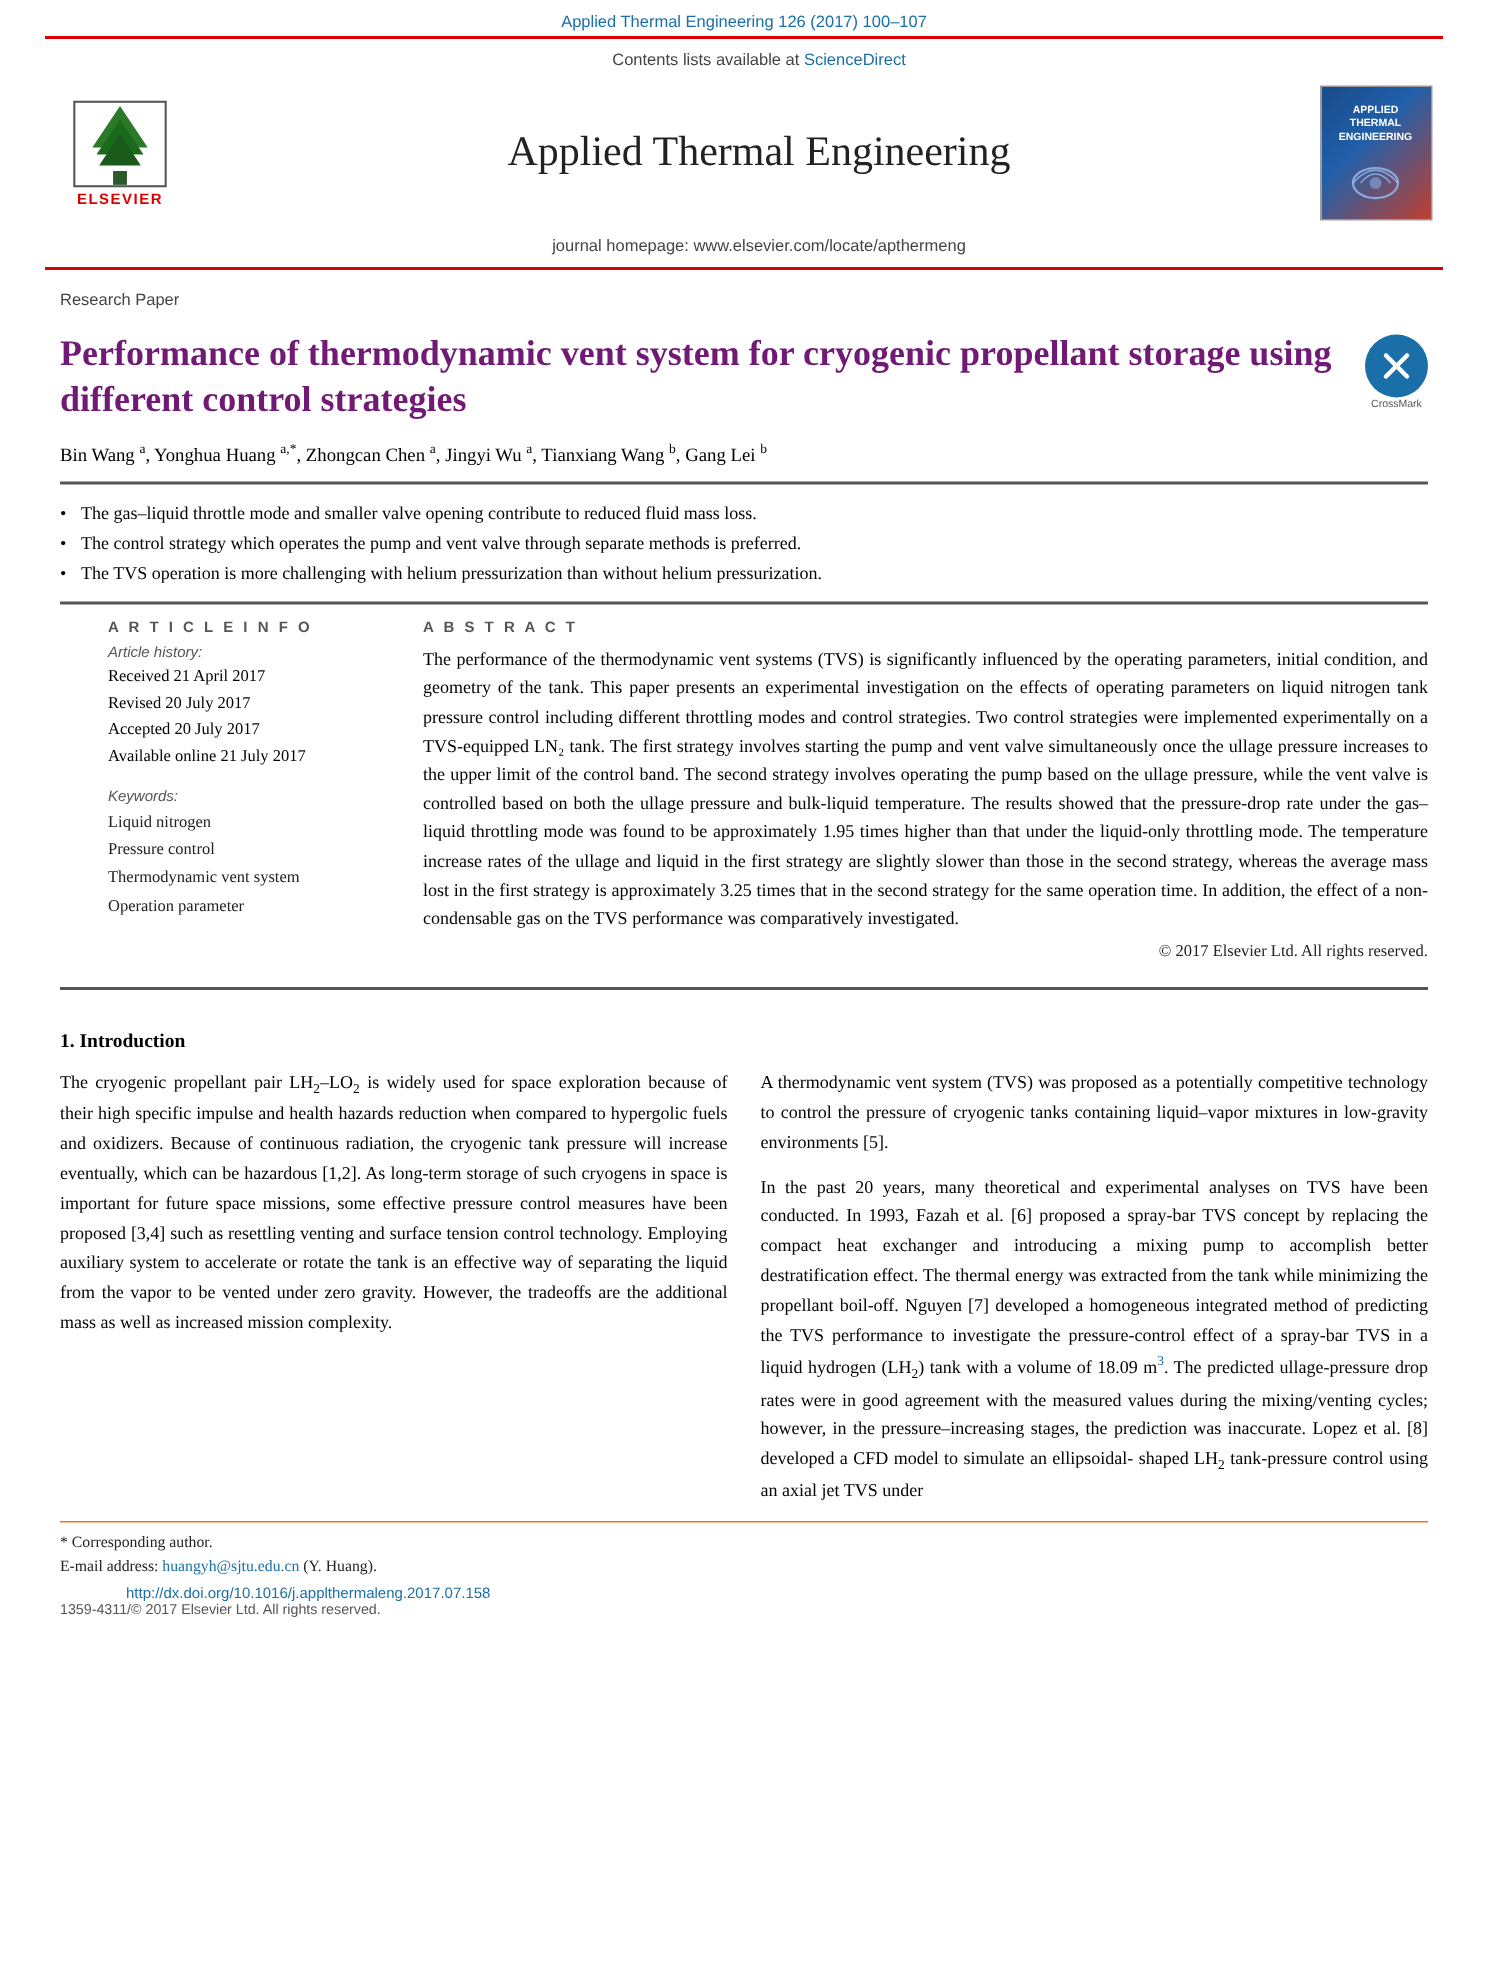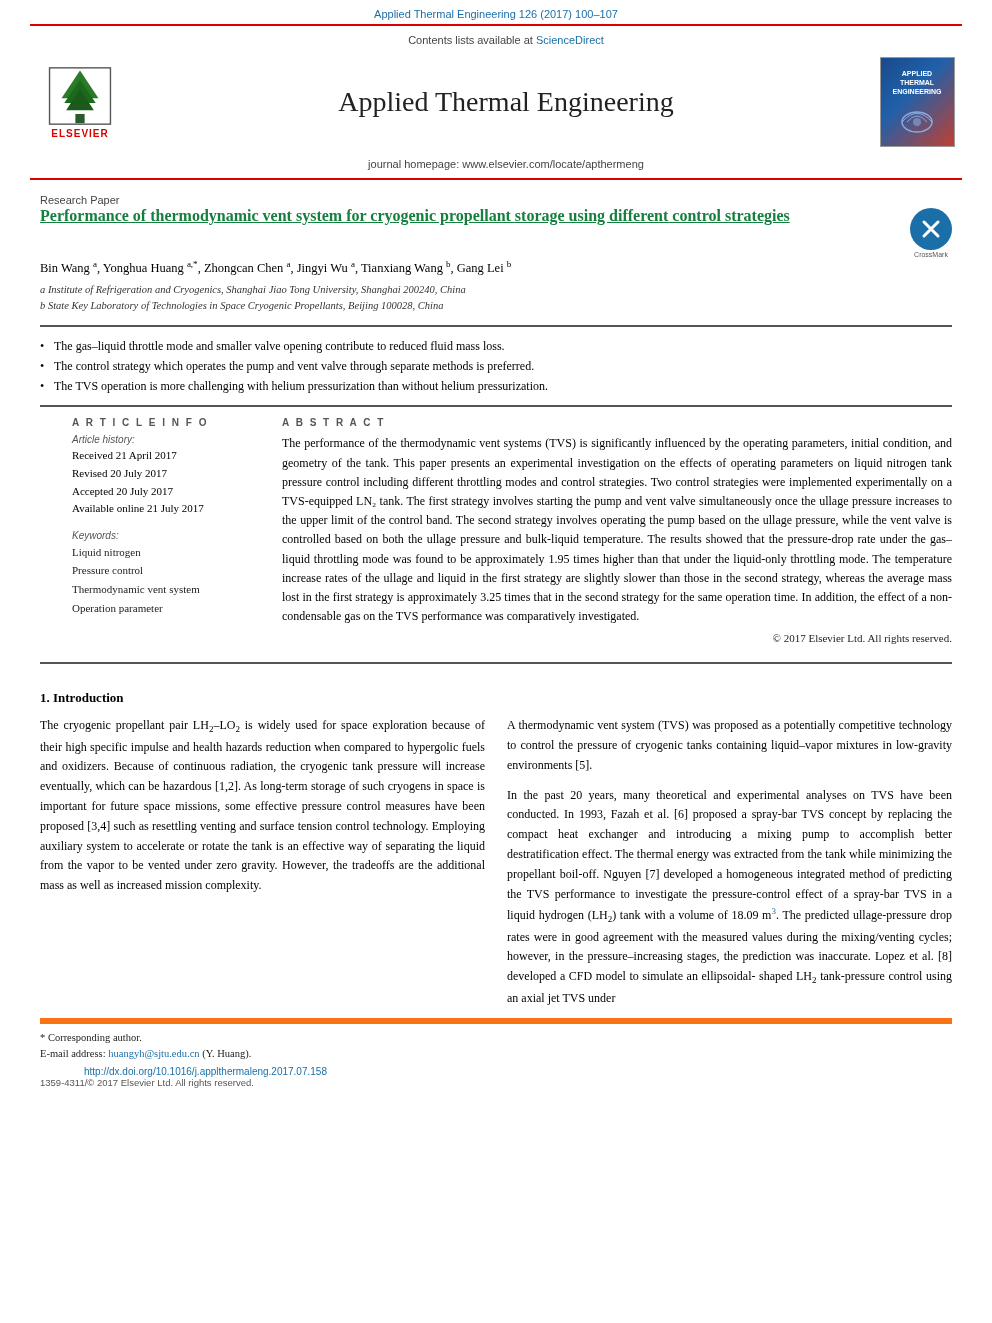--- a/index.html
+++ b/index.html
@@ -117,30 +117,29 @@
 
     .paper-body {
       padding: 0 40px;
     }
 
     .research-paper-label {
       font-family: Arial, sans-serif;
       font-size: 11px;
       color: #444;
       margin-top: 14px;
-      margin-bottom: 0;
+      margin-bottom: 15px;
     }
 
     .paper-title {
-      font-size: 16px;
-      font-weight: bold;
-      color: #15803d;
+      font-size: 24px;
+      font-weight: bold;
+      color: #701a75;
       line-height: 1.3;
       margin-bottom: 10px;
-      text-decoration: underline;
     }
 
     .crossmark {
       float: right;
       margin-left: 10px;
       margin-top: 2px;
     }
     .crossmark-circle {
       width: 42px;
       height: 42px;
@@ -304,21 +303,21 @@
       line-height: 1.65;
       text-align: justify;
     }
     .body-text sup {
       font-size: 9px;
       color: #1a6fa8;
     }
 
     .footnote-section {
       margin-top: 10px;
-      border-top: 6px solid #f97316;
+      border-top: 1px solid #f97316;
       padding-top: 6px;
     }
     .footnote-text {
       font-size: 10.5px;
       line-height: 1.5;
       color: #222;
     }
     .footnote-text a {
       color: #1a6fa8;
       text-decoration: none;
@@ -408,24 +407,20 @@
         </svg>
       </div>
       <div class="crossmark-label">CrossMark</div>
     </div>
   </div>
 
   <div class="authors-line">
     Bin Wang <sup>a</sup>, Yonghua Huang <sup>a,*</sup>, Zhongcan Chen <sup>a</sup>, Jingyi Wu <sup>a</sup>, Tianxiang Wang <sup>b</sup>, Gang Lei <sup>b</sup>
   </div>
 
-  <div class="affiliations">
-    <div>a Institute of Refrigeration and Cryogenics, Shanghai Jiao Tong University, Shanghai 200240, China</div>
-    <div>b State Key Laboratory of Technologies in Space Cryogenic Propellants, Beijing 100028, China</div>
-  </div>
 
   <hr class="divider-thick">
 
   <div class="highlights-section">
     <ul class="highlights-list">
       <li>The gas–liquid throttle mode and smaller valve opening contribute to reduced fluid mass loss.</li>
       <li>The control strategy which operates the pump and vent valve through separate methods is preferred.</li>
       <li>The TVS operation is more challenging with helium pressurization than without helium pressurization.</li>
     </ul>
   </div>

